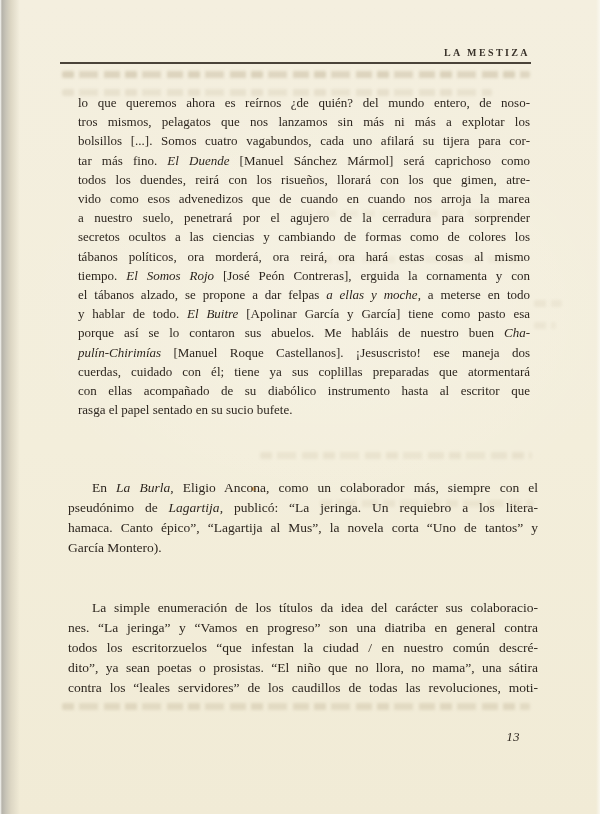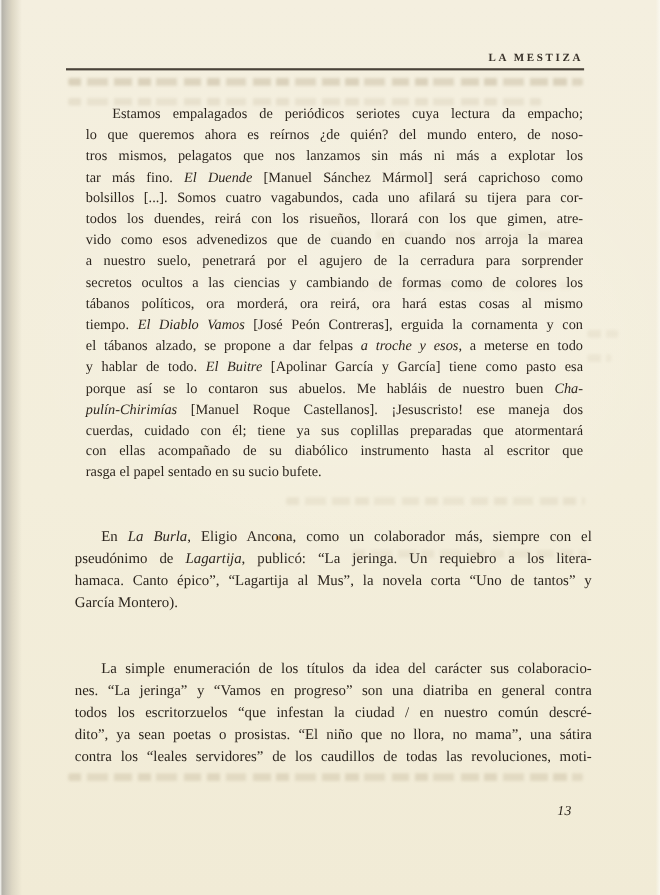--- a/index.html
+++ b/index.html
@@ -105,32 +105,31 @@
   <div class="bleed b6"></div>
   <div class="bleed b7"></div>
   <div class="bleed b8"></div>
   <div class="bleed b9"></div>
   <div class="speck"></div>
 
   <div class="running-head">LA MESTIZA</div>
   <div class="head-rule"></div>
 
   <div class="blockquote">
-      <div class="tline indent"><span>Estamos empalagados de periódicos seriotes cuya lectura da empacho;</span></div>
       <div class="tline"><span>lo que queremos ahora es reírnos ¿de quién? del mundo entero, de noso-</span></div>
       <div class="tline"><span>tros mismos, pelagatos que nos lanzamos sin más ni más a explotar los</span></div>
+      <div class="tline"><span>bolsillos [...]. Somos cuatro vagabundos, cada uno afilará su tijera para cor-</span></div>
       <div class="tline"><span>tar más fino. </span><em>El Duende</em><span> [Manuel Sánchez Mármol] será caprichoso como</span></div>
-      <div class="tline"><span>bolsillos [...]. Somos cuatro vagabundos, cada uno afilará su tijera para cor-</span></div>
       <div class="tline"><span>todos los duendes, reirá con los risueños, llorará con los que gimen, atre-</span></div>
       <div class="tline"><span>vido como esos advenedizos que de cuando en cuando nos arroja la marea</span></div>
       <div class="tline"><span>a nuestro suelo, penetrará por el agujero de la cerradura para sorprender</span></div>
       <div class="tline"><span>secretos ocultos a las ciencias y cambiando de formas como de colores los</span></div>
       <div class="tline"><span>tábanos políticos, ora morderá, ora reirá, ora hará estas cosas al mismo</span></div>
-      <div class="tline"><span>tiempo. </span><em>El Diablo Vamos</em><span> [José Peón Contreras], erguida la cornamenta y con</span></div>
-      <div class="tline"><span>el tábanos alzado, se propone a dar felpas </span><em>a troche y esos</em><span>, a meterse en todo</span></div>
+      <div class="tline"><span>tiempo. </span><em>El Somos Rojo</em><span> [José Peón Contreras], erguida la cornamenta y con</span></div>
+      <div class="tline"><span>el tábanos alzado, se propone a dar felpas </span><em>a ellas y moche</em><span>, a meterse en todo</span></div>
       <div class="tline"><span>y hablar de todo. </span><em>El Buitre</em><span> [Apolinar García y García] tiene como pasto esa</span></div>
       <div class="tline"><span>porque así se lo contaron sus abuelos. Me habláis de nuestro buen </span><em>Cha-</em></div>
       <div class="tline"><em>pulín-Chirimías</em><span> [Manuel Roque Castellanos]. ¡Jesuscristo! ese maneja dos</span></div>
       <div class="tline"><span>cuerdas, cuidado con él; tiene ya sus coplillas preparadas que atormentará</span></div>
       <div class="tline"><span>con ellas acompañado de su diabólico instrumento hasta al escritor que</span></div>
       <div class="tline last"><span>rasga el papel sentado en su sucio bufete.</span></div>
     </div>
 
   <div class="body-para para-2">
       <div class="tline indent"><span>En </span><em>La Burla</em><span>, Eligio Ancona, como un colaborador más, siempre con el</span></div>

